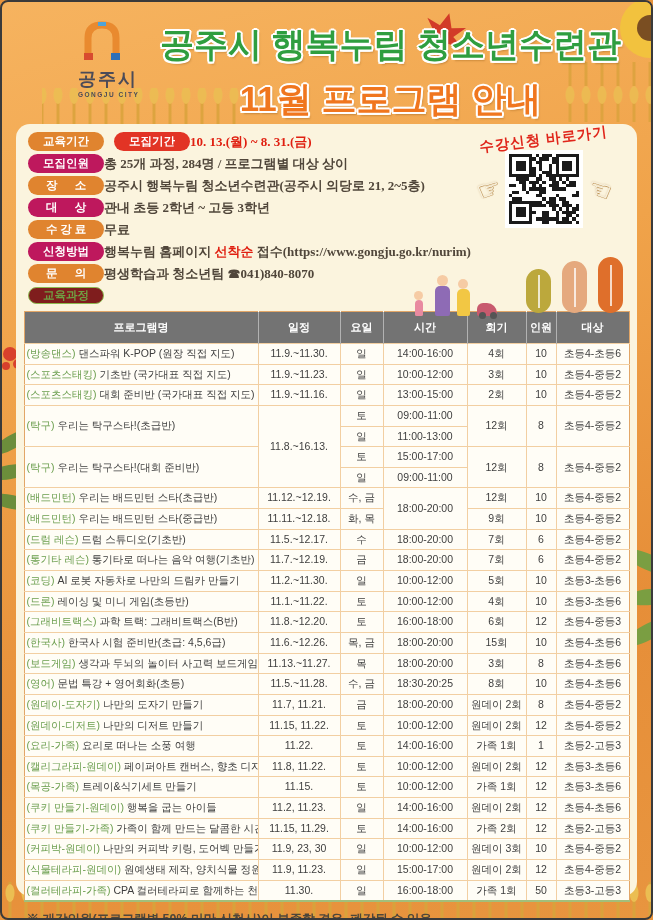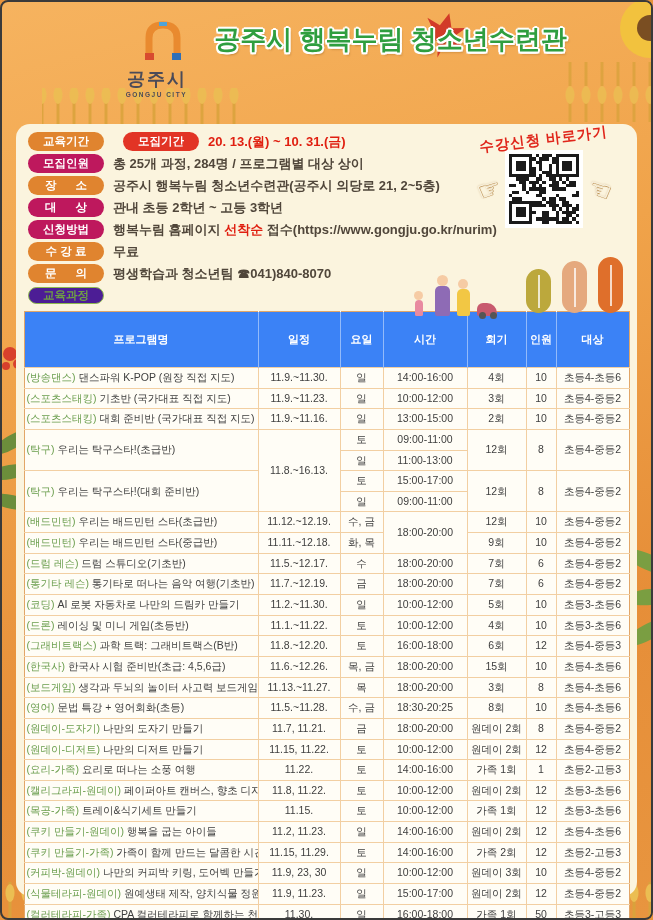--- a/index.html
+++ b/index.html
@@ -3,39 +3,39 @@
 <meta charset="utf-8">
 <style>
   html,body{margin:0;padding:0;}
   body{width:653px;height:920px;position:relative;overflow:hidden;
        font-family:"Liberation Sans",sans-serif;background:#E8943C;}
   .poster{position:absolute;inset:0;border:2px solid #3A3A3A;border-radius:8px;overflow:hidden;
           background:linear-gradient(165deg,#F6B35F 0%,#F0A34A 35%,#E68E38 70%,#E8953F 100%);box-sizing:border-box;}
   svg.decor{position:absolute;inset:0;z-index:0;}
   
   .header{position:absolute;top:0;left:0;right:0;height:122px;z-index:2;}
-  .logo{position:absolute;left:67px;top:18px;width:118px;text-align:right;}
+  .logo{position:absolute;left:76px;top:18px;width:118px;text-align:left;}
   .logo-kr{font-size:18px;font-weight:bold;color:#4B4B58;letter-spacing:2px;margin-top:1px;}
   .logo-en{font-size:6.5px;font-weight:bold;color:#4B4B58;letter-spacing:1.5px;}
   .titles{position:absolute;left:150px;right:22px;top:20px;text-align:center;}
-  .title{font-size:26px;font-weight:bold;color:#2F9E3F;letter-spacing:0px;
+  .title{font-size:34px;font-weight:bold;color:#2F9E3F;letter-spacing:0px;
     text-shadow:-2px 0 #fff,2px 0 #fff,0 -2px #fff,0 2px #fff,-1.5px -1.5px #fff,1.5px -1.5px #fff,-1.5px 1.5px #fff,1.5px 1.5px #fff,2px 3px 2px rgba(120,70,10,.35);}
   .subtitle{margin-top:8px;font-size:35px;font-weight:bold;color:#F0761E;
     text-shadow:-2px 0 #fff,2px 0 #fff,0 -2px #fff,0 2px #fff,-1.5px -1.5px #fff,1.5px -1.5px #fff,-1.5px 1.5px #fff,1.5px 1.5px #fff,2px 3px 2px rgba(120,70,10,.35);}
   
   .panel{position:absolute;left:14px;right:14px;top:122px;bottom:22px;background:#FBF4DE;
          border-radius:14px;z-index:1;padding-top:7px;box-sizing:border-box;}
   .info{position:relative;padding-left:12px;z-index:2;}
-  .info-row{display:flex;align-items:center;height:21px;margin-bottom:1px;gap:9px;}
+  .info-row{display:flex;align-items:center;height:21px;margin-bottom:1px;font-family:Liberation Serif, serif;}
   .pill{display:inline-block;width:76px;box-sizing:border-box;text-align:center;padding:3.5px 0;
         border-radius:13px;color:#fff;font-weight:bold;font-size:11.5px;line-height:1;white-space:pre;flex:0 0 auto;}
   .pill.orange{background:#E0842F;}
   .pill.green{background:#be185d;}
   .pill.red{background:#E23425;margin-left:10px;}
-  .pill.outline{background:#4c1d95;color:#6FA043;border:1.5px solid #8CB94E;padding:2px 0;}
+  .pill.outline{background:#7f1d1d;color:#6FA043;border:1.5px solid #8CB94E;padding:2px 0;}
   .val{font-size:13px;font-weight:bold;color:#50463A;white-space:nowrap;}
   .red-val{color:#E01F10;}
   .red-strong{color:#E01F10;font-weight:bold;}
   
   .qr-section{position:absolute;top:6px;right:4px;width:178px;text-align:center;z-index:3;}
   .qr-caption{display:inline-block;transform:rotate(-7deg);color:#E0261B;font-weight:bold;font-size:14.5px;letter-spacing:1px;}
   .qr-row{display:flex;align-items:center;justify-content:center;gap:5px;margin-top:1px;}
   .hand{font-size:26px;color:#FFFDF2;text-shadow:0 0 2px #B98D4F,1px 1px 0 #B98D4F;line-height:1;}
   .hand.l{transform:rotate(-18deg);}
   .hand.r{transform:rotate(18deg);}
@@ -50,21 +50,21 @@
   .tree.peach{height:52px;background:#E5A97E;}
   .tree.orange{height:56px;background:#DF6F2B;}
   .family{position:absolute;top:142px;right:128px;width:96px;height:50px;z-index:2;}
   .person{position:absolute;bottom:0;border-radius:5px 5px 2px 2px;}
   .head{position:absolute;border-radius:50%;background:#F6CBA4;width:10px;height:10px;}
   
   table.program-table{width:605px;margin:5px auto 0;border-collapse:collapse;table-layout:fixed;
         border:1.5px solid #E2A667;border-bottom:2.5px solid #A3BE7A;background:#FFFDF6;}
   col.c-name{width:234px;}col.c-date{width:82px;}col.c-day{width:43px;}col.c-time{width:84px;}
   col.c-sess{width:59px;}col.c-num{width:30px;}col.c-target{width:73px;}
-  th{background:#3b82f6;color:#fff;font-size:11px;font-weight:bold;padding:20px 0;border-left:1px solid rgba(255,255,255,.45);}
+  th{background:#737373;color:#fff;font-size:11px;font-weight:bold;padding:8px 0;border-left:1px solid rgba(255,255,255,.45);}
   th:first-child{border-left:none;}
   td{font-size:10.5px;color:#3E3E3E;text-align:center;padding:3px 2px;line-height:1.3;
      border-top:1px solid #F2CFA2;border-left:1px solid #F2CFA2;white-space:nowrap;overflow:hidden;}
   td.td-name{text-align:left;border-left:none;}
   .prefix{color:#6B9E4E;}
   .note{width:600px;margin:9px auto 0;text-align:left;font-size:12.5px;font-weight:bold;color:#4E463A;}
 </style>
 </head>
 <body>
 
@@ -110,50 +110,51 @@
         <path d="M10 40 V18 Q10 5 24 5 Q38 5 38 18 V40" fill="none" stroke="#E98A2F" stroke-width="7"></path>
         <rect x="6" y="33" width="9" height="7" fill="#D84B2F"></rect>
         <rect x="33" y="33" width="9" height="7" fill="#2E6FB8"></rect>
         <rect x="20" y="2" width="8" height="4" fill="#4FA3D8"></rect>
       </svg>
       <div class="logo-kr">공주시</div>
       <div class="logo-en">GONGJU CITY</div>
     </div>
     <div class="titles">
       <div class="title">공주시 행복누림 청소년수련관</div>
+      <div class="subtitle">11월 프로그램 안내</div>
     </div>
   </div>
 
   <div class="panel">
 
     <div class="info">
       <div class="info-row">
         <span class="pill orange">교육기간</span>
         <span class="pill red">모집기간</span>
-        <span class="val red-val">20. 13.(월) ~ 10. 31.(금)</span>
+        <span class="val red-val">10. 13.(월) ~ 8. 31.(금)</span>
       </div>
       <div class="info-row">
         <span class="pill green">모집인원</span>
         <span class="val">총 25개 과정, 284명 / 프로그램별 대상 상이</span>
       </div>
       <div class="info-row">
         <span class="pill orange">장      소</span>
         <span class="val">공주시 행복누림 청소년수련관(공주시 의당로 21, 2~5층)</span>
       </div>
       <div class="info-row">
         <span class="pill green">대      상</span>
         <span class="val">관내 초등 2학년 ~ 고등 3학년</span>
       </div>
       <div class="info-row">
+        <span class="pill orange">수 강 료</span>
+        <span class="val">무료</span>
+      </div>
+      <div class="info-row">
         <span class="pill green">신청방법</span>
         <span class="val"><span>행복누림 홈페이지 </span><span class="red-strong">선착순</span><span> 접수(https://www.gongju.go.kr/nurim)</span></span>
-      </div>
-      <div class="info-row">
-        <span class="pill orange">수 강 료</span>
-        <span class="val">무료</span>
       </div>
       <div class="info-row">
         <span class="pill orange">문      의</span>
         <span class="val">평생학습과 청소년팀 ☎041)840-8070</span>
       </div>
       <div class="info-row">
         <span class="pill outline">교육과정</span>
       </div>
     </div>
 

